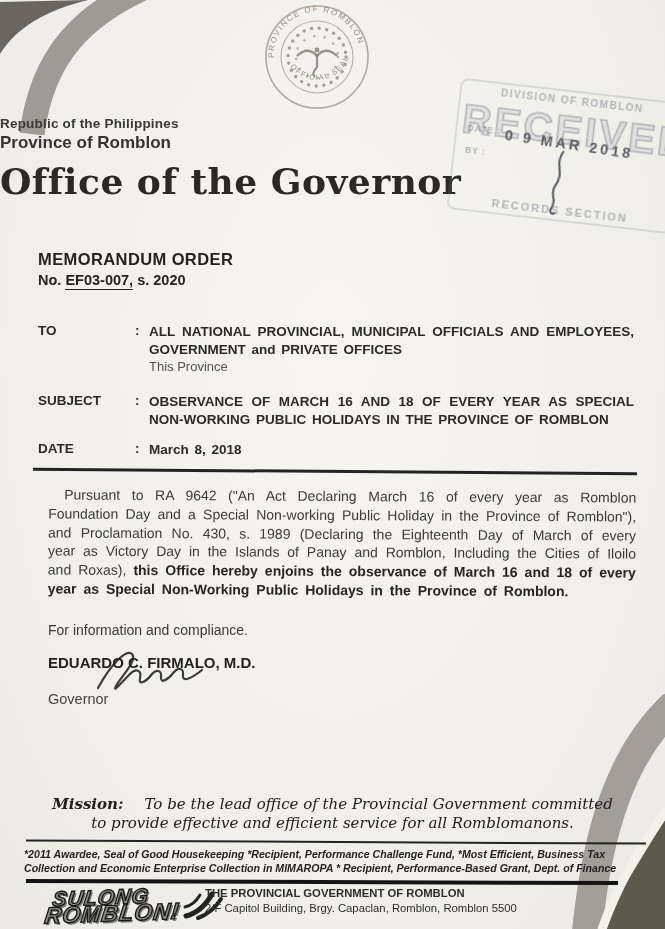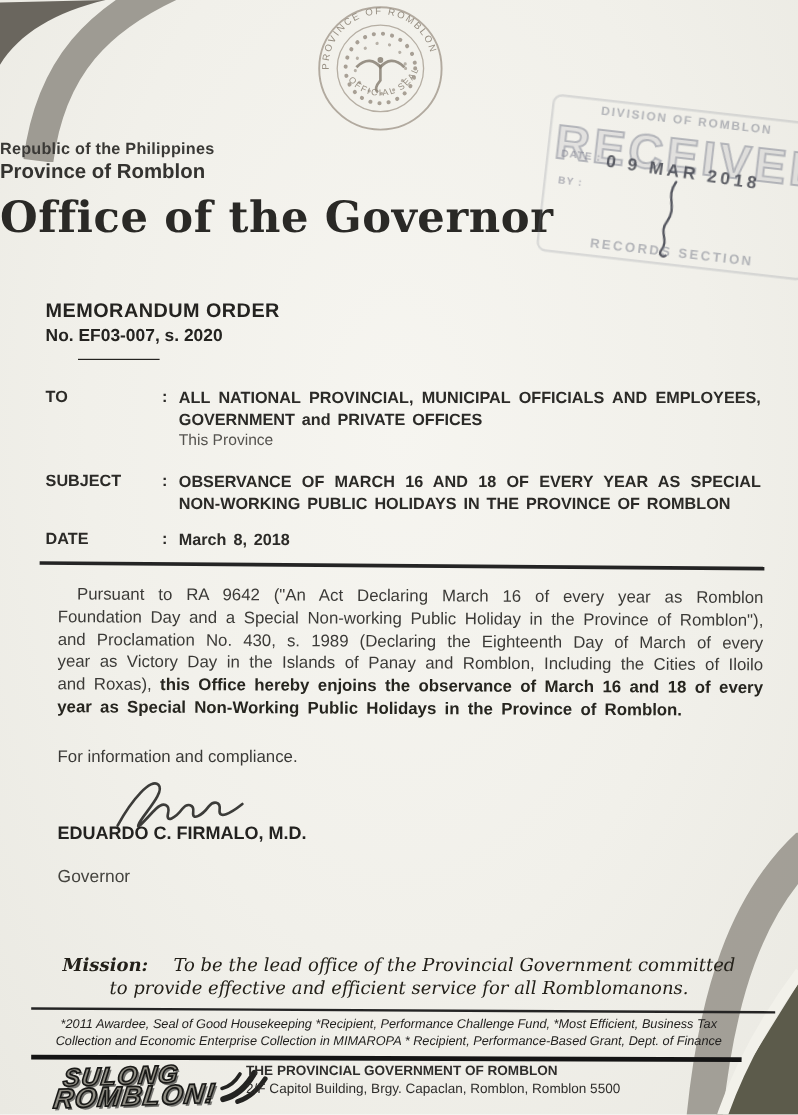--- a/index.html
+++ b/index.html
@@ -35,21 +35,21 @@
   }
   .stamp-datelabel{position:absolute;top:42px;left:10px;font-size:8.5px;font-weight:bold;letter-spacing:1px;color:rgba(118,121,136,.55)}
   .stamp-bylabel{position:absolute;top:64px;left:10px;font-size:8.5px;font-weight:bold;letter-spacing:1px;color:rgba(118,121,136,.55)}
   .stamp-date{position:absolute;top:44px;left:48px;font-size:14.5px;font-weight:bold;letter-spacing:3px;color:rgba(58,60,70,.8);transform:rotate(2deg)}
   .stamp-sig{position:absolute;top:58px;left:92px}
   .stamp-section{position:absolute;bottom:3px;left:0;width:100%;text-align:center;font-size:11px;letter-spacing:2px;font-weight:bold;color:rgba(118,121,136,.5)}
   
   .memo{position:absolute;left:38px;top:250px}
   .memo-title{font-size:16.5px;font-weight:bold;letter-spacing:.4px;color:#242320}
   .memo-no{font-size:14.5px;font-weight:bold;color:#242320;margin-top:3px}
-  .memo-no .u{border-bottom:1.5px solid #242320;padding-bottom:11px}
+  .memo-no .u{border-bottom:1.5px solid #242320;padding-bottom:1px}
   
   .fields{position:absolute;left:38px;top:323px;width:596px}
   .frow{display:grid;grid-template-columns:97px 14px 1fr}
   .flabel{font-size:13.5px;font-weight:bold;color:#2b2a27}
   .fcolon{font-size:13.5px;font-weight:bold;color:#2b2a27}
   .fvalue{font-size:13.5px;font-weight:bold;color:#2b2a27;line-height:17.5px;text-align:justify;word-spacing:2px}
   .fsub{font-size:13px;font-weight:normal;color:#55534f;line-height:17px}
   .gap18{height:18px}
   .gap13{height:13px}
   
@@ -59,30 +59,30 @@
   .rule3{left:26px;top:880px;width:592px;height:3.5px;background:#141414;transform:rotate(.2deg)}
   
   .body-par{
     position:absolute;left:48px;top:487px;width:588px;
     font-size:14px;line-height:18.8px;color:#3b3a37;text-align:justify;
     text-indent:16px;word-spacing:3px;transform:rotate(.3deg);
   }
   .body-par b{color:#26251f}
   .closing{position:absolute;left:48px;top:622px;font-size:14px;color:#3b3a37}
   .sig{position:absolute;left:92px;top:646px}
-  .signatory{position:absolute;left:48px;top:686px}
+  .signatory{position:absolute;left:48px;top:654px}
   .sig-name{font-size:15px;font-weight:bold;color:#232220}
   .sig-title{font-size:14.5px;color:#45443f;margin-top:20px}
   
   .mission{position:absolute;left:0;top:795px;width:665px;text-align:center;
     font-family:"DejaVu Serif",serif;font-style:italic;font-size:15px;color:#232019;line-height:19px}
   .mission .mlabel{font-weight:bold;margin-right:21px}
   
-  .footnote{position:absolute;left:24px;top:847px;width:600px;text-align:center;
-    font-size:10.6px;font-style:italic;font-weight:normal;color:#232220;line-height:14px}
+  .footnote{position:absolute;left:24px;top:847px;width:600px;
+    font-size:10.6px;font-style:italic;font-weight:bold;color:#232220;line-height:14px}
   
   .footer-logo{position:absolute;left:52px;top:888px;transform:skewX(-9deg) rotate(-2deg)}
   .logo-line{
     font-size:21px;font-weight:900;font-style:italic;letter-spacing:1px;
     color:#8f8d84;-webkit-text-stroke:1.4px #191917;text-shadow:2px 2px 0 rgba(20,20,18,.55);
     line-height:17px;white-space:nowrap;
   }
   .logo-line.l2{font-size:23px;margin-left:-6px}
   .logo-swoosh{position:absolute;left:182px;top:884px}
   .contact{position:absolute;left:205px;top:886px;line-height:14.5px;color:#2e2d2b}

